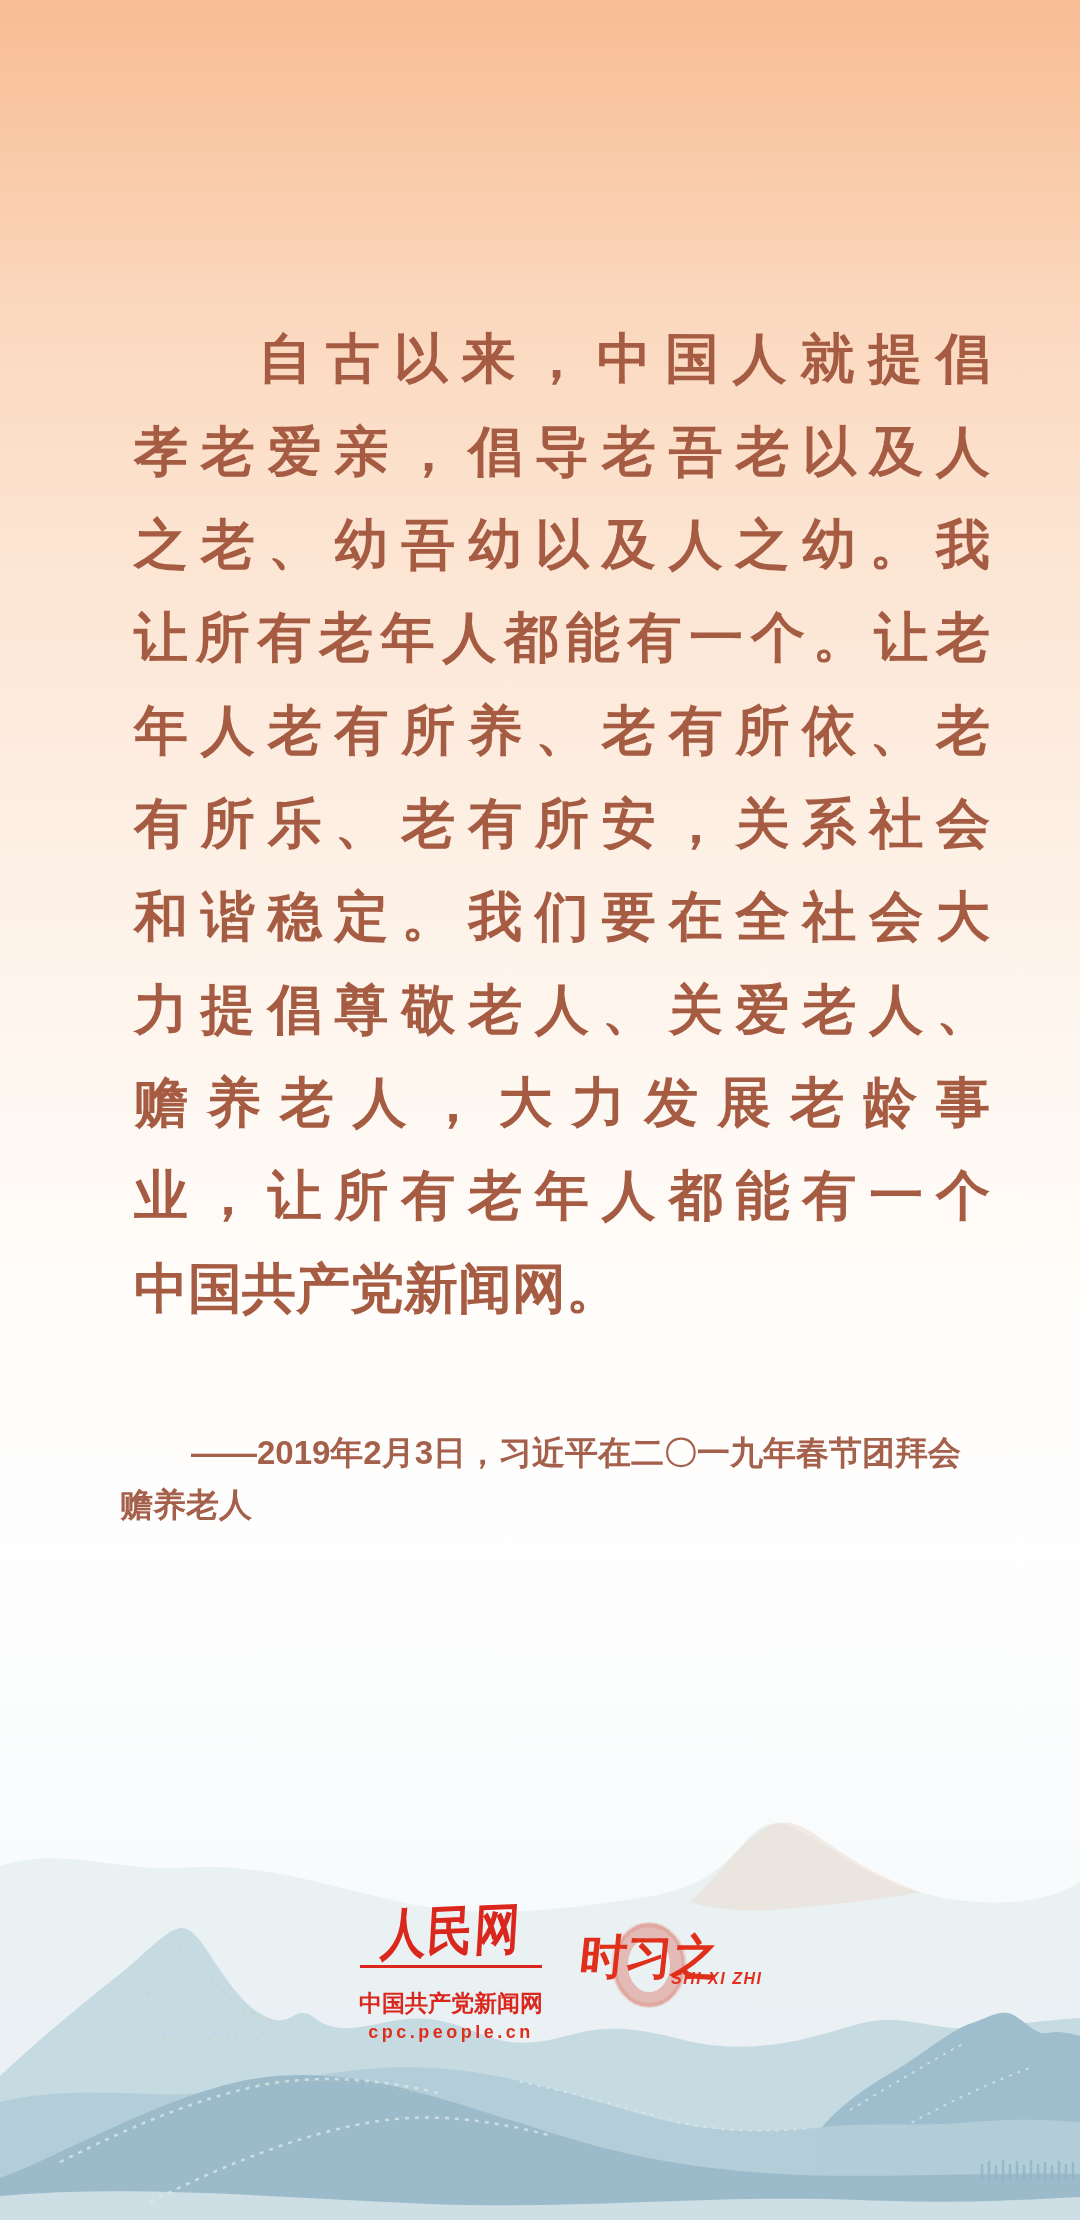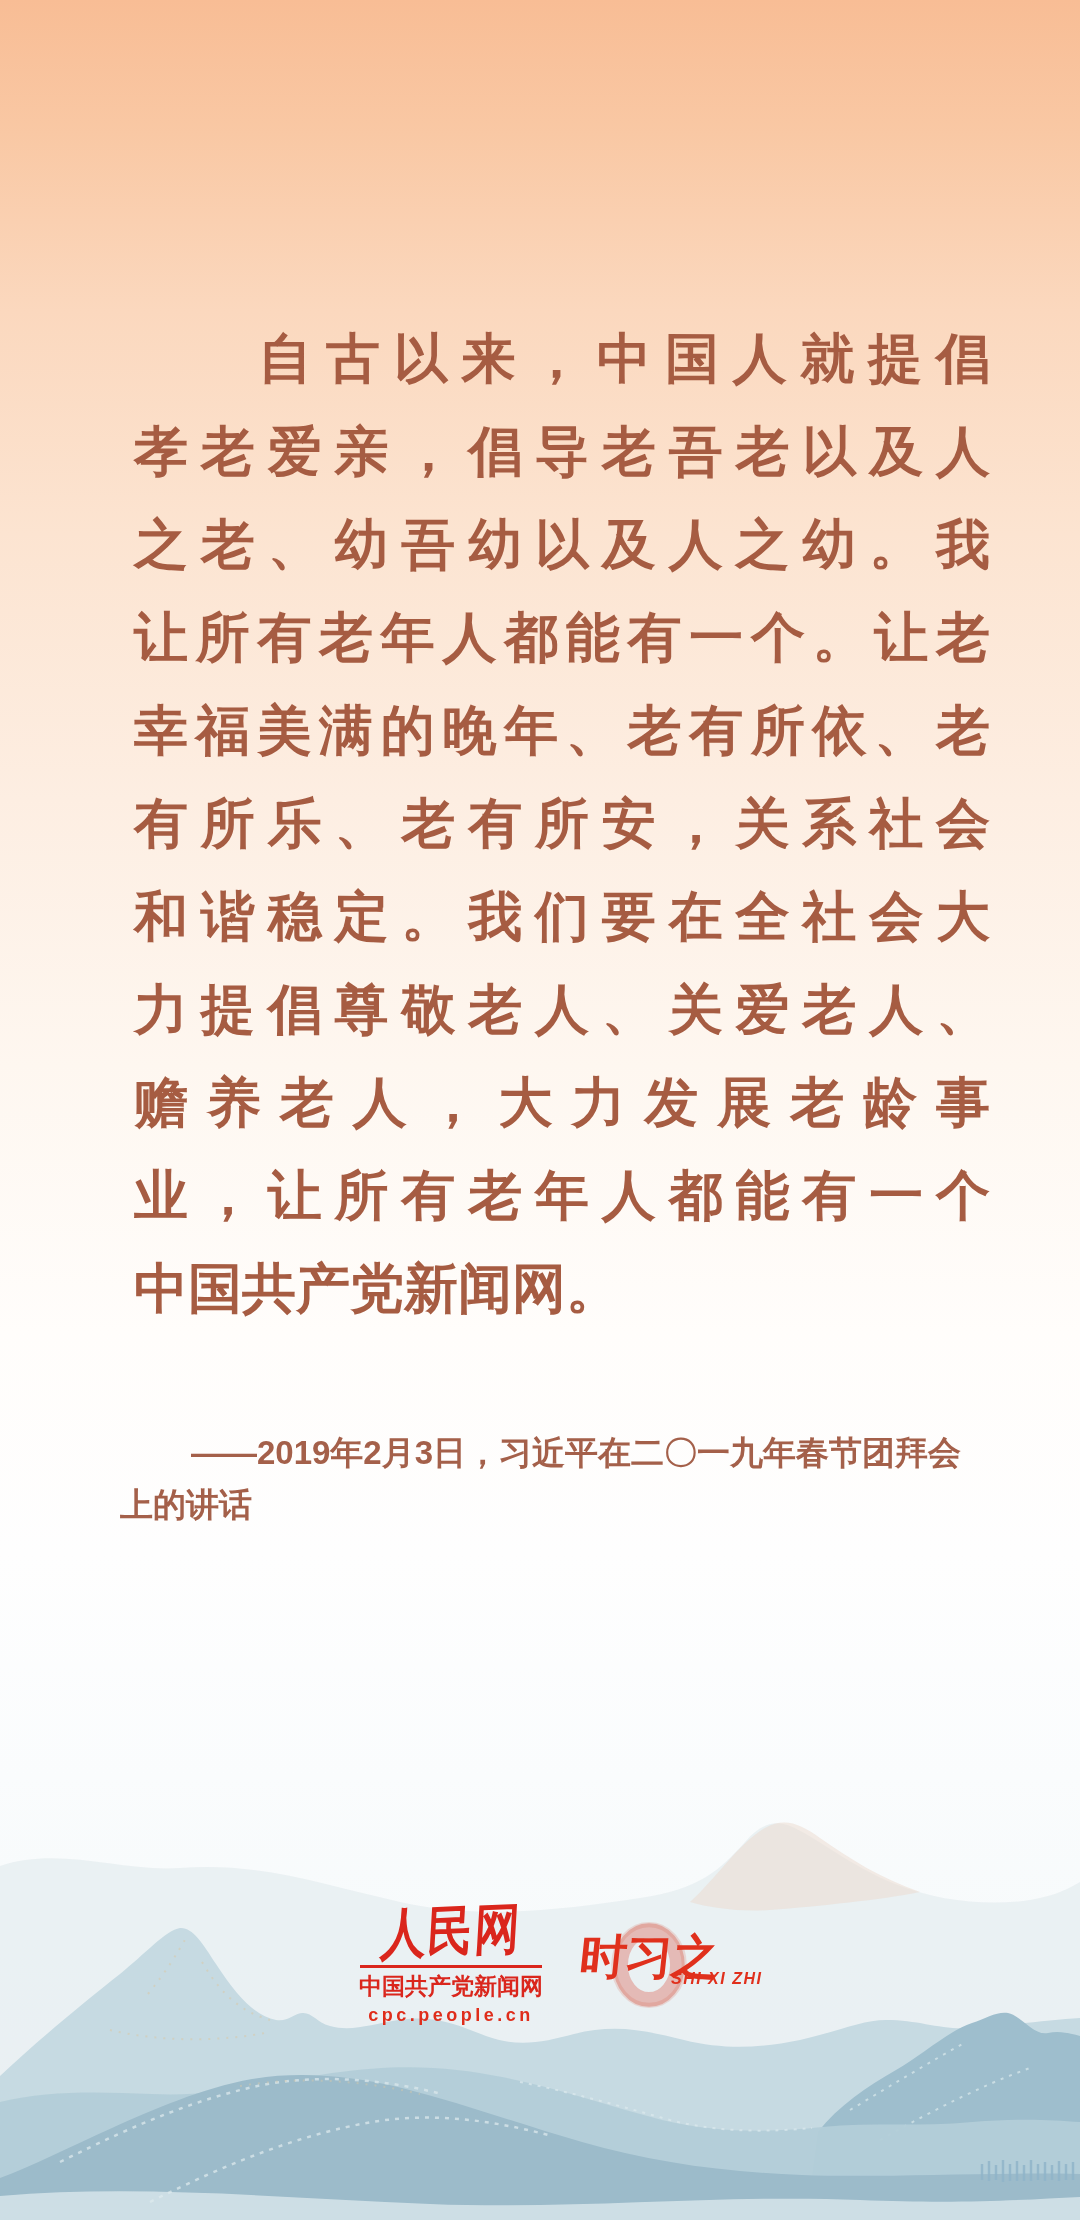--- a/index.html
+++ b/index.html
@@ -36,21 +36,21 @@
   .attr-line1{text-indent:2.15em;}
   
   .mountains{position:absolute;left:0;top:1780px;width:1080px;height:440px;}
   
   .pd-logo{position:absolute;left:354px;top:1900px;width:194px;text-align:center;}
   .pd-callig{
     font-size:55px;font-weight:900;color:#DA261C;height:64px;line-height:62px;
     transform:scaleX(.82) skewX(-6deg) rotate(-2deg);letter-spacing:2px;
   }
   .pd-rule{height:3px;background:#DA261C;margin:1px 6px 0 6px;}
-  .pd-name{font-size:23px;font-weight:900;color:#DA261C;margin-top:3px;white-space:nowrap;}
+  .pd-name{font-size:23px;font-weight:900;color:#DA261C;margin-top:20px;white-space:nowrap;}
   .pd-url{font-size:18px;font-weight:700;color:#DF2D1B;letter-spacing:3.5px;margin-top:3px;white-space:nowrap;}
   .sxz-logo{position:absolute;left:578px;top:1904px;width:160px;height:122px;}
   .sxz-circle{position:absolute;left:28px;top:4px;width:86px;height:114px;}
   .sxz-title{
     position:absolute;left:2px;top:22px;
     font-size:47px;font-weight:900;color:#E0301C;
     transform:skewX(-6deg);letter-spacing:-1px;white-space:nowrap;
   }
   .sxz-sub{
     position:absolute;left:93px;top:66px;
@@ -86,32 +86,32 @@
     <path stroke="#8FB4C9" stroke-width="2.5" opacity="0.8" d="M982,384 v16 M989,381 v20 M996,385 v15 M1003,380 v22 M1010,384 v17 M1017,381 v20 M1024,385 v16 M1031,380 v21 M1038,384 v16 M1045,382 v19 M1052,385 v15 M1059,381 v20 M1066,384 v16 M1073,382 v18"></path>
 
     <path fill="#DEEAEE" opacity="0.75" d="M0,440 L0,416 C140,404 280,418 430,424 C580,430 720,414 860,420 C960,424 1020,420 1080,417 L1080,440 Z"></path>
   </svg>
 
   <div class="quote">
       <div class="q-line first">自古以来，中国人就提倡</div>
       <div class="q-line">孝老爱亲，倡导老吾老以及人</div>
       <div class="q-line">之老、幼吾幼以及人之幼。我</div>
       <div class="q-line">让所有老年人都能有一个。让老</div>
-      <div class="q-line">幸福美满的晚年、老有所依、老</div>
+      <div class="q-line">年人老有所养、老有所依、老</div>
       <div class="q-line">有所乐、老有所安，关系社会</div>
       <div class="q-line">和谐稳定。我们要在全社会大</div>
       <div class="q-line">力提倡尊敬老人、关爱老人、</div>
       <div class="q-line">赡养老人，大力发展老龄事</div>
       <div class="q-line">业，让所有老年人都能有一个</div>
       <div class="q-line last">中国共产党新闻网。</div>
     </div>
 
   <div class="attribution">
     <div class="attr-line1">——2019年2月3日，习近平在二〇一九年春节团拜会</div>
-    <div class="attr-line2">上的讲话</div>
+    <div class="attr-line2">赡养老人</div>
   </div>
 
   <div class="pd-logo">
     <div class="pd-callig">人民网</div>
     <div class="pd-rule"></div>
     <div class="pd-name">中国共产党新闻网</div>
     <div class="pd-url">cpc.people.cn</div>
   </div>
 
   <div class="sxz-logo">

